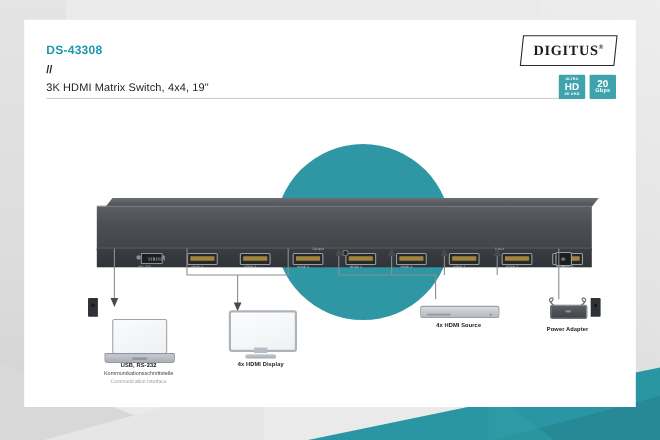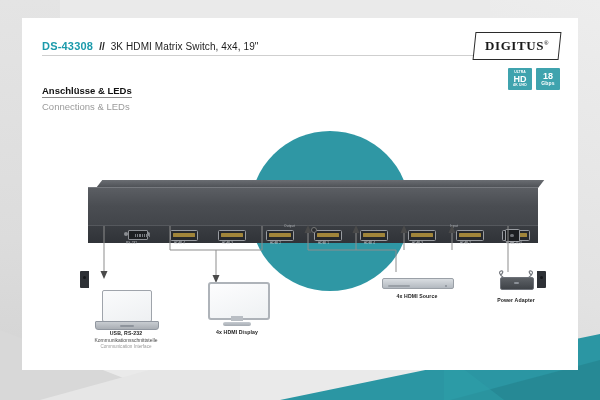--- a/index.html
+++ b/index.html
@@ -21,21 +21,21 @@
   .shard-g{right:96px;bottom:0;width:0;height:0;border-left:60px solid #2e9faa;border-top:46px solid transparent;opacity:.5;}
 
   
   .card{
     position:absolute;left:22px;top:18px;width:556px;height:352px;
     background:#ffffff;
   }
 
   
   .hdr{position:absolute;left:20px;top:22px;width:480px;}
-  .hdr-line{display:flex;align-items:baseline;gap:6px;padding-bottom:3px;border-bottom:1px solid #cfcfcf;}
+  .hdr-line{display:flex;align-items:baseline;gap:6px;padding-bottom:3px;border-bottom:1px solid #cfcfcf;flex-direction:column;}
   .sku{color:#1b9aab;font-weight:bold;font-size:11px;letter-spacing:.2px;}
   .slashes{color:#222;font-size:10px;font-weight:bold;}
   .prodname{color:#1d1d1d;font-size:10px;letter-spacing:.1px;}
 
   
   .logo{
     position:absolute;right:18px;top:14px;
     width:84px;height:26px;
     border:1.6px solid #2b2b2b;
     display:flex;align-items:center;justify-content:center;
@@ -197,29 +197,25 @@
       <span class="logo-txt"><span>DIGITUS</span><span class="logo-r">®</span></span>
     </div>
 
     <div class="badges">
       <div class="badge badge1">
         <span class="b-top">ULTRA</span>
         <span class="b-mid">HD</span>
         <span class="b-bot">4K UHD</span>
       </div>
       <div class="badge badge2">
-        <span class="b-mid">18</span>
+        <span class="b-mid">20</span>
         <span class="b-bot">Gbps</span>
       </div>
     </div>
 
-    <div class="sec">
-      <div class="sec-de">Anschlüsse &amp; LEDs</div>
-      <div class="sec-en">Connections &amp; LEDs</div>
-    </div>
 
     <div class="circle"></div>
 
     <div class="device">
       <div class="dev-top"></div>
       <div class="dev-face"></div>
       <div class="dev-strip">
         <div class="ear ear-l">
             <span class="ear-hole"></span>
           </div>

